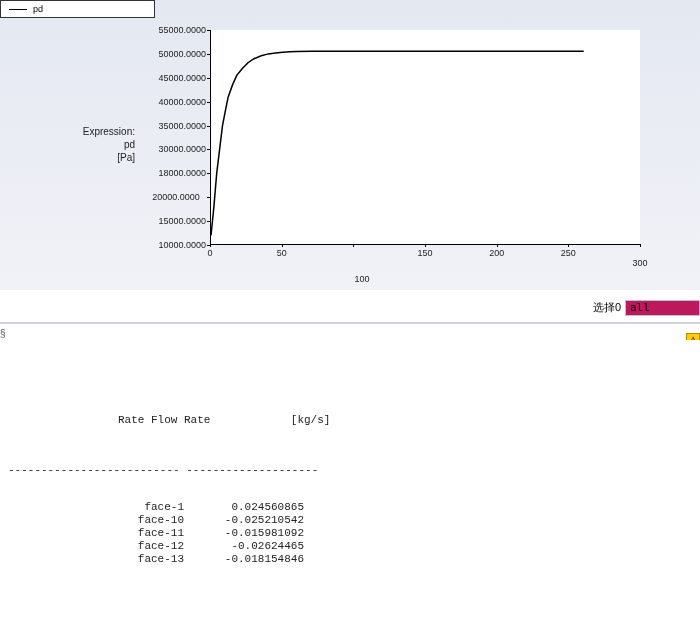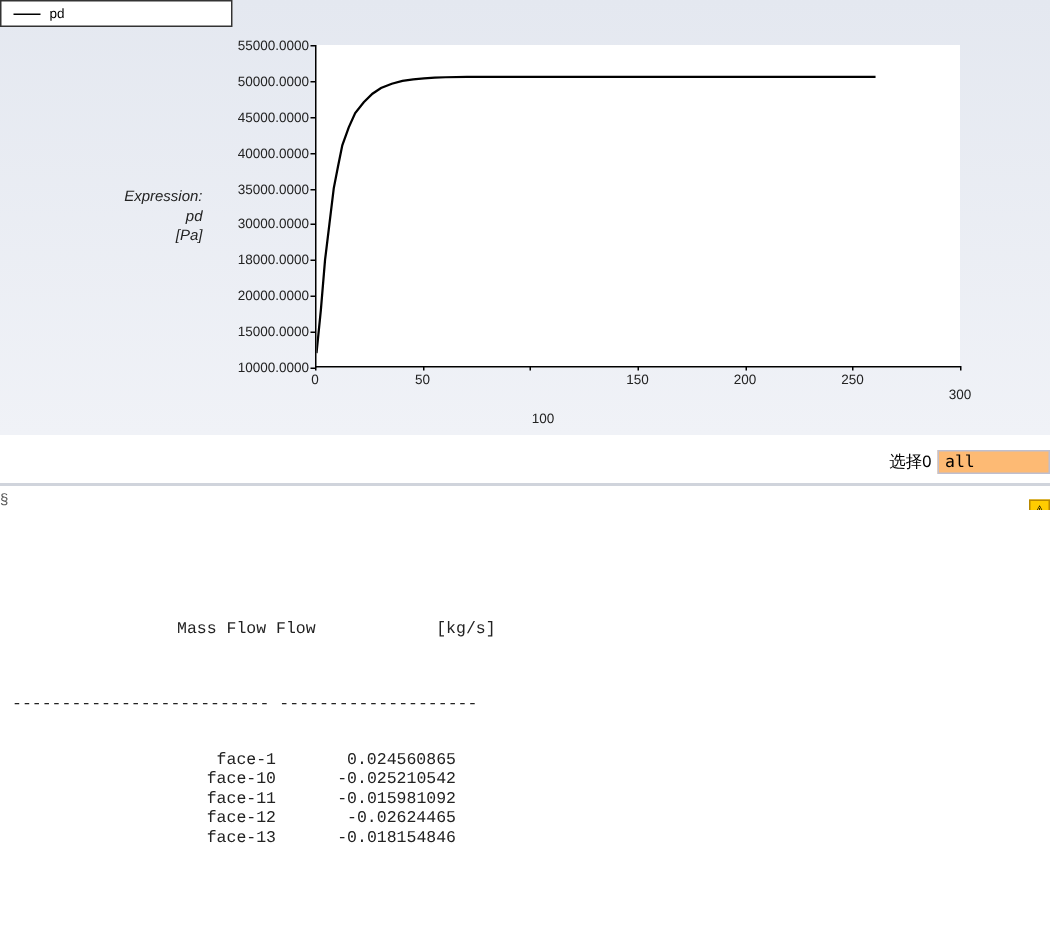--- a/index.html
+++ b/index.html
@@ -88,21 +88,20 @@
   }
   .y-label-block {
     position: absolute;
     left: 55px;
     top: 125px;
     width: 80px;
     font-size: 10px;
     color: #222;
     text-align: right;
     line-height: 13px;
-    font-style: italic;
   }
   .x-label {
     position: absolute;
     left: 0;
     right: 0;
     top: 260px;
     text-align: center;
     font-size: 10px;
     color: #222;
   }
@@ -125,21 +124,21 @@
     align-items: flex-start;
   }
   .select-label {
     font-size: 11px;
     margin-right: 4px;
   }
   .select-box {
     width: 75px;
     height: 16px;
     border: 1px solid #bfbfcf;
-    background: #fdba74;
+    background: #be185d;
     font-family: monospace;
     font-size: 11px;
     padding: 0 4px;
     box-sizing: border-box;
     line-height: 14px;
   }
   .divider {
     position: absolute;
     top: 322px;
     left: 0;
@@ -211,21 +210,21 @@
     <div class="plot-area">
       <svg class="curve" viewBox="0 0 430 215" preserveAspectRatio="none">
         <path id="curve-path" fill="none" stroke="#000" stroke-width="1.5" d="M0.0 205.4 L2.9 176.8 L5.7 143.3 L8.6 119.4 L11.5 95.6 L14.3 81.2 L17.2 66.9 L21.5 54.9 L25.8 45.4 L31.5 38.2 L37.3 32.5 L43.0 28.7 L50.2 25.8 L57.3 23.9 L64.5 22.9 L71.7 22.2 L78.8 21.7 L86.0 21.5 L100.3 21.3 L114.7 21.2 L143.3 21.2 L172.0 21.2 L215.0 21.2 L286.7 21.2 L358.3 21.2 L372.7 21.2 "></path>
       </svg>
     </div>
     <div id="y-ticks">
         <div class="y-tick" style="top: 245px;">10000.0000</div>
         <div class="y-tick-mark" style="top: 245px;"></div>
         <div class="y-tick" style="top: 221.111px;">15000.0000</div>
         <div class="y-tick-mark" style="top: 221.111px;"></div>
-        <div class="y-tick" style="top: 197.222px;">20000.0000</div>
+        <div class="y-tick" style="top: 197.222px; text-align: center;">20000.0000</div>
         <div class="y-tick-mark" style="top: 197.222px;"></div>
         <div class="y-tick" style="top: 173.333px;">18000.0000</div>
         <div class="y-tick-mark" style="top: 173.333px;"></div>
         <div class="y-tick" style="top: 149.444px;">30000.0000</div>
         <div class="y-tick-mark" style="top: 149.444px;"></div>
         <div class="y-tick" style="top: 125.556px;">35000.0000</div>
         <div class="y-tick-mark" style="top: 125.556px;"></div>
         <div class="y-tick" style="top: 101.667px;">40000.0000</div>
         <div class="y-tick-mark" style="top: 101.667px;"></div>
         <div class="y-tick" style="top: 77.7778px;">45000.0000</div>
@@ -264,17 +263,17 @@
   <div class="select-box">all</div>
 </div>
 
 <div class="divider"></div>
 <div class="left-badge">§</div>
 <div class="tiny-warn">⚠</div>
 
 <div class="console">
   <div class="console-line">&nbsp;</div>
   <div class="console-line">
-    <span class="col-name">Mass Flow Flow</span><span class="col-val">[kg/s]</span>
+    <span class="col-name">Rate Flow Rate</span><span class="col-val">[kg/s]</span>
   </div>
   <div class="console-line"><span class="col-name dashes" style="width:auto;text-align:left;padding-left:4px;">-------------------------- --------------------</span></div>
   <div id="console-rows"><div class="console-line"><span class="col-name">face-1</span><span class="col-val">0.024560865</span></div><div class="console-line"><span class="col-name">face-10</span><span class="col-val">-0.025210542</span></div><div class="console-line"><span class="col-name">face-11</span><span class="col-val">-0.015981092</span></div><div class="console-line"><span class="col-name">face-12</span><span class="col-val">-0.02624465</span></div><div class="console-line"><span class="col-name">face-13</span><span class="col-val">-0.018154846</span></div></div>
 </div>
 
 </body></html>

